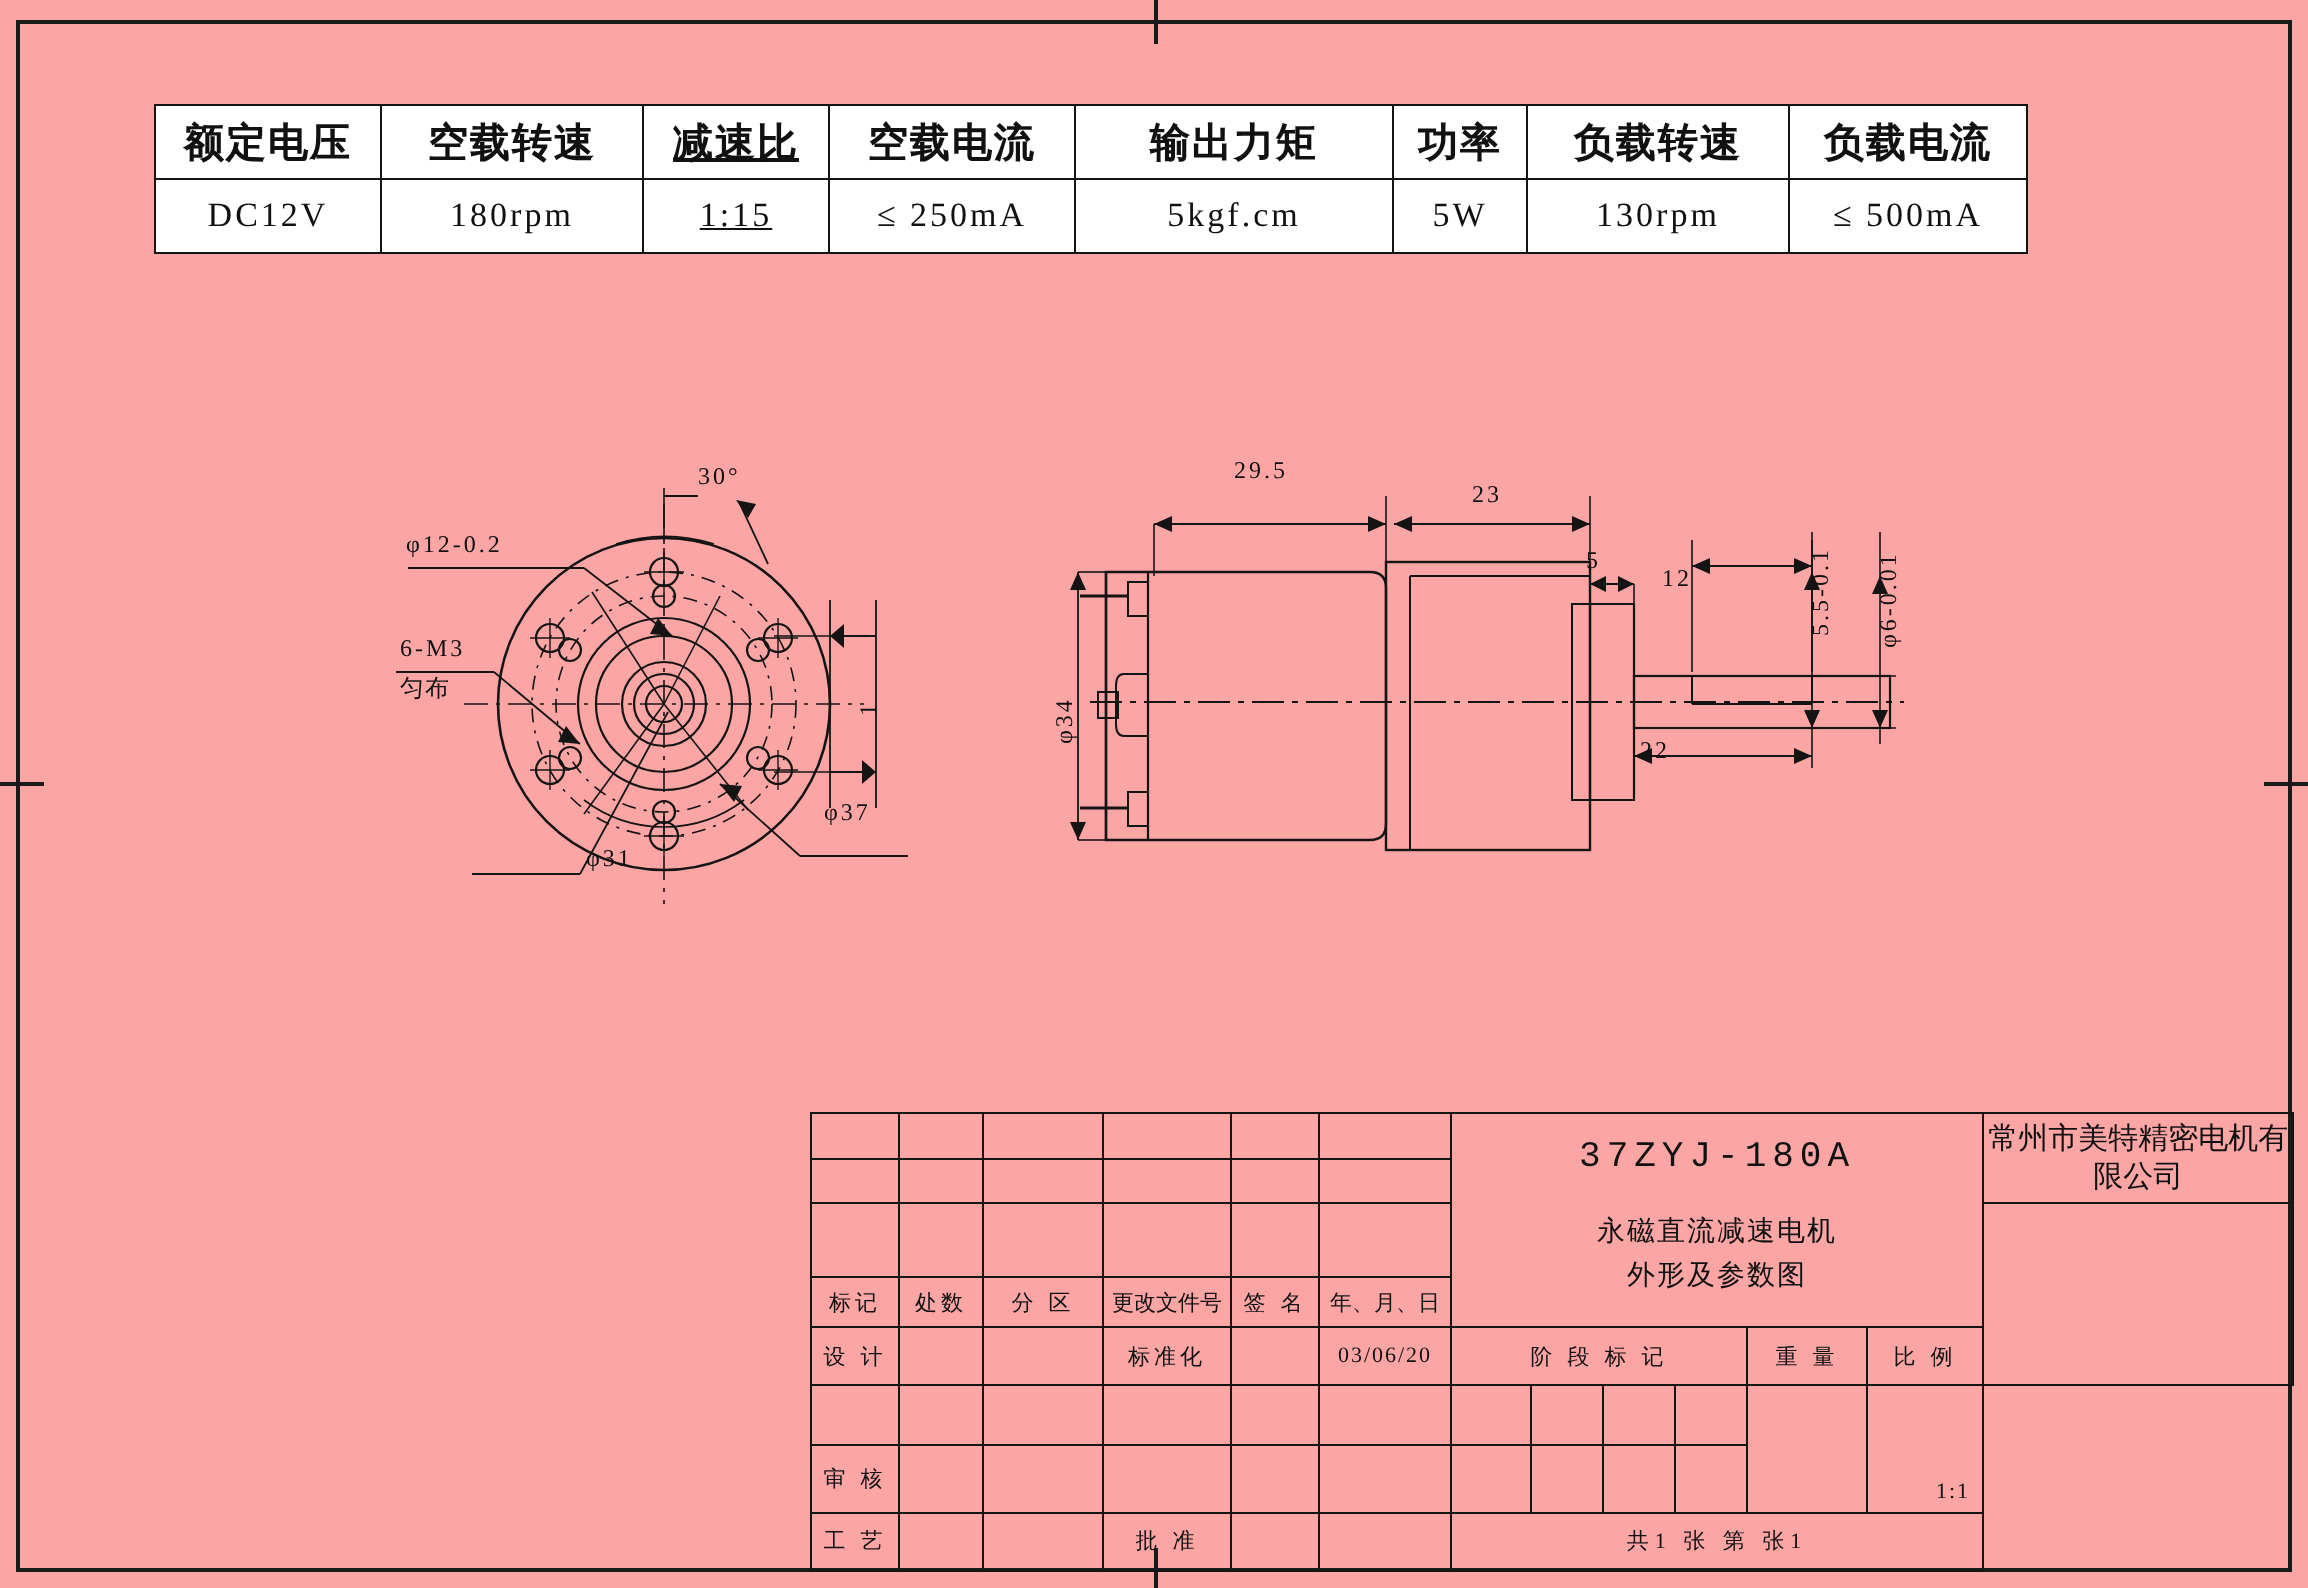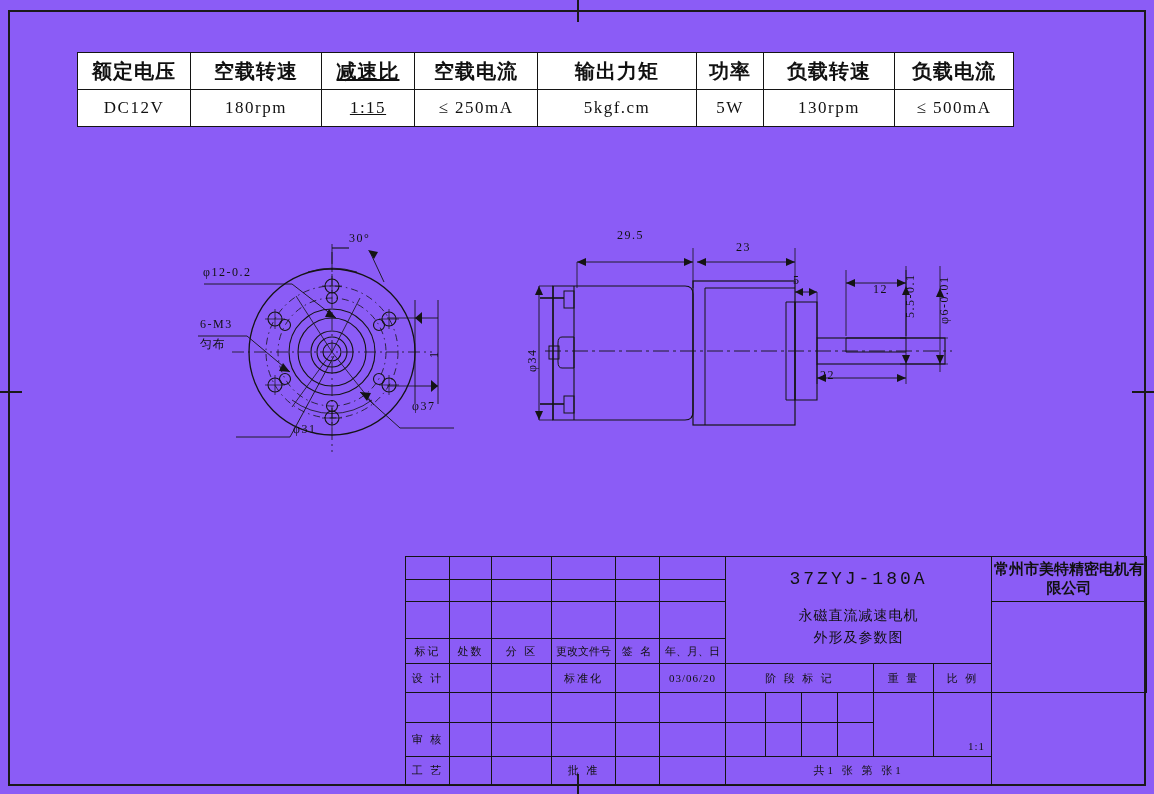--- a/index.html
+++ b/index.html
@@ -7,21 +7,21 @@
     padding: 0;
     background: #ffffff;
   }
   body {
     font-family: "Liberation Serif", "DejaVu Serif", serif;
   }
   #sheet {
     position: relative;
     width: 1154px;
     height: 794px;
-    background: #8b5cf6;
+    background: #fca5a5;
     overflow: hidden;
   }
   
   #frame-border {
     position: absolute;
     left: 8px;
     top: 10px;
     width: 1138px;
     height: 776px;
     border: 2px solid #1a1a1a;
@@ -140,21 +140,20 @@
     letter-spacing: 1px;
     display: block;
     margin-bottom: 4px;
     color: #111;
   }
   .tb-company {
     font-family: "DejaVu Sans", sans-serif;
     font-size: 15px;
     letter-spacing: 0px;
     color: #111;
-    font-weight: bold;
   }
 </style>
 </head>
 <body>
 
 <div id="sheet">
 
   <div id="frame-border"></div>
   <div class="edge-tick" id="tick-top"></div>
   <div class="edge-tick" id="tick-bottom"></div>
@@ -361,21 +360,21 @@
     <span class="dimlabel" style="left:200px; top:317px;">6-M3</span>
     <span class="dimlabel cjk" style="left:200px; top:336px;">匀布</span>
     <span class="dimlabel" style="left:349px; top:231px;">30°</span>
     <span class="dimlabel" style="left:258px; top:422px;margin-left:35px;">φ31</span>
     <span class="dimlabel" style="left:412px; top:399px;">φ37</span>
     <span class="dimlabel rot90" style="left:427px; top:358px;">1</span>
 
     <span class="dimlabel" style="left:617px; top:228px;">29.5</span>
     <span class="dimlabel" style="left:736px; top:240px;">23</span>
     <span class="dimlabel" style="left:793px; top:273px;">5</span>
-    <span class="dimlabel" style="left:853px; top:282px;padding-left:20px;">12</span>
+    <span class="dimlabel" style="left:811px; top:282px;padding-left:20px;">12</span>
     <span class="dimlabel" style="left:820px; top:368px;">22</span>
     <span class="dimlabel rot90" style="left:525px; top:372px;">φ34</span>
     <span class="dimlabel rot90" style="left:903px; top:318px;">5.5-0.1</span>
     <span class="dimlabel rot90" style="left:937px; top:324px;">φ6-0.01</span>
   </div>
 
   <div id="title-block">
     <table>
       <colgroup>
         <col style="width:44px">

